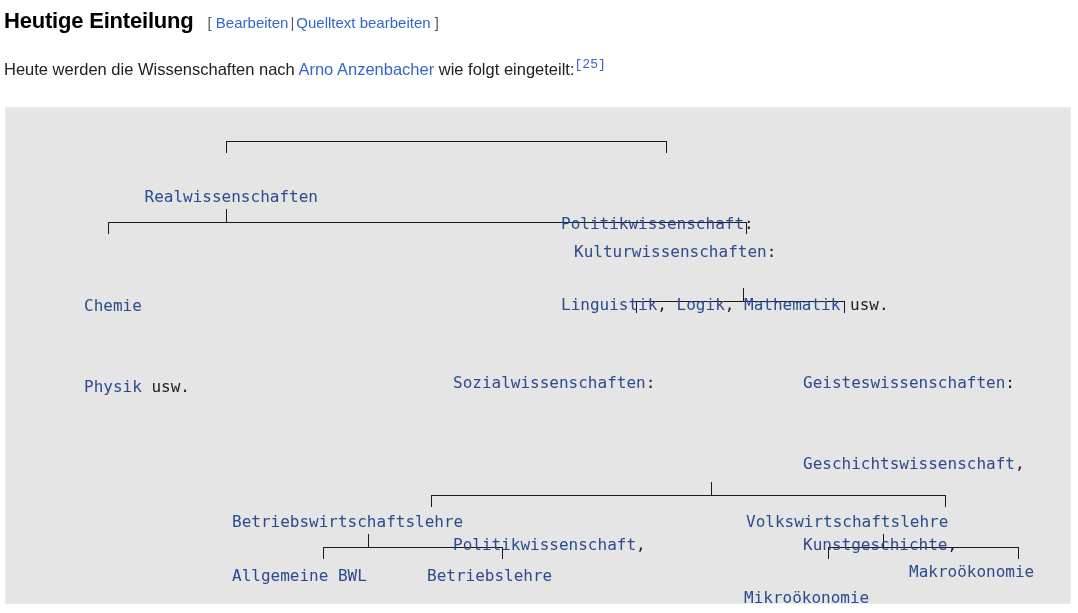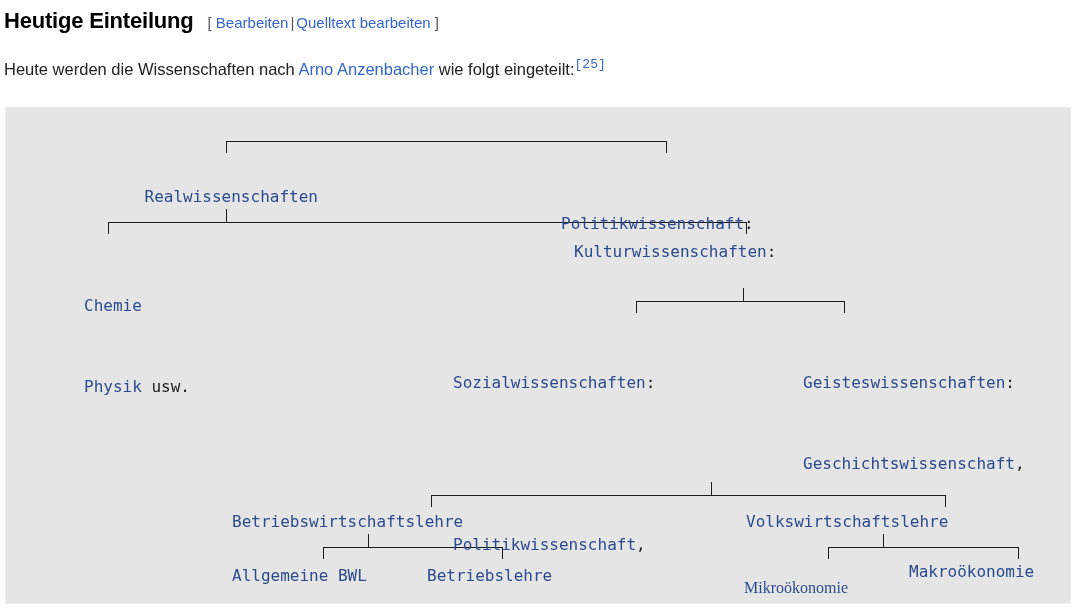--- a/index.html
+++ b/index.html
@@ -141,20 +141,21 @@
   <div class="hline" style="left:822px; top:439px; width:190px;"></div>
   <div class="vline" style="left:822px; top:439px; height:12px;"></div>
   <div class="vline" style="left:1012px; top:439px; height:12px;"></div>
 
   <div class="node" style="left:100px; top:48px;">
     <a class="wlink">Realwissenschaften</a>
   </div>
 
   <div class="node" style="left:555px; top:48px;">
     <div><a class="wlink">Politikwissenschaft</a><span class="plain">:</span></div>
+    <div><a class="wlink">Linguistik</a><span class="plain">, </span><a class="wlink">Logik</a><span class="plain">, </span><a class="wlink">Mathematik</a><span class="plain"> usw.</span></div>
   </div>
 
   <div class="node" style="left:78px; top:130px;">
     <div><a class="wlink">Chemie</a><span class="plain"></span></div>
     <div><a class="wlink">Physik</a><span class="plain"> usw.</span></div>
   </div>
 
   <div class="node" style="left:568px; top:130px;"><a class="wlink">Kulturwissenschaften</a><span class="plain">:</span></div>
 
   <div class="node" style="left:447px; top:207px;">
@@ -162,29 +163,30 @@
     <div>&nbsp;</div>
     <div><a class="wlink">Politikwissenschaft</a><span class="plain">,</span></div>
     
     
     
   </div>
 
   <div class="node" style="left:797px; top:207px;">
     <div><a class="wlink">Geisteswissenschaften</a><span class="plain">:</span></div>
     <div><a class="wlink">Geschichtswissenschaft</a><span class="plain">,</span></div>
+    <div><a class="wlink">Kunstgeschichte</a><span class="plain">,</span></div>
     
     
   </div>
 
   <div class="node" style="left:226px; top:400px;text-align:center;"><a class="wlink">Betriebswirtschaftslehre</a></div>
 
   <div class="node" style="left:740px; top:400px;"><a class="wlink">Volkswirtschaftslehre</a></div>
 
   <div class="node" style="left:226px; top:454px;"><a class="wlink">Allgemeine BWL</a></div>
 
   <div class="node" style="left:421px; top:454px;"><a class="wlink">Betriebslehre</a></div>
 
-  <div class="node" style="left:738px; top:466px;font-family:Liberation Serif, serif;"><a class="wlink">Mikroökonomie</a></div>
+  <div class="node" style="left:738px; top:476px;"><a class="wlink">Mikroökonomie</a></div>
 
   <div class="node" style="left:903px; top:450px;"><a class="wlink">Makroökonomie</a></div>
 
 </div>
 
 </body></html>

